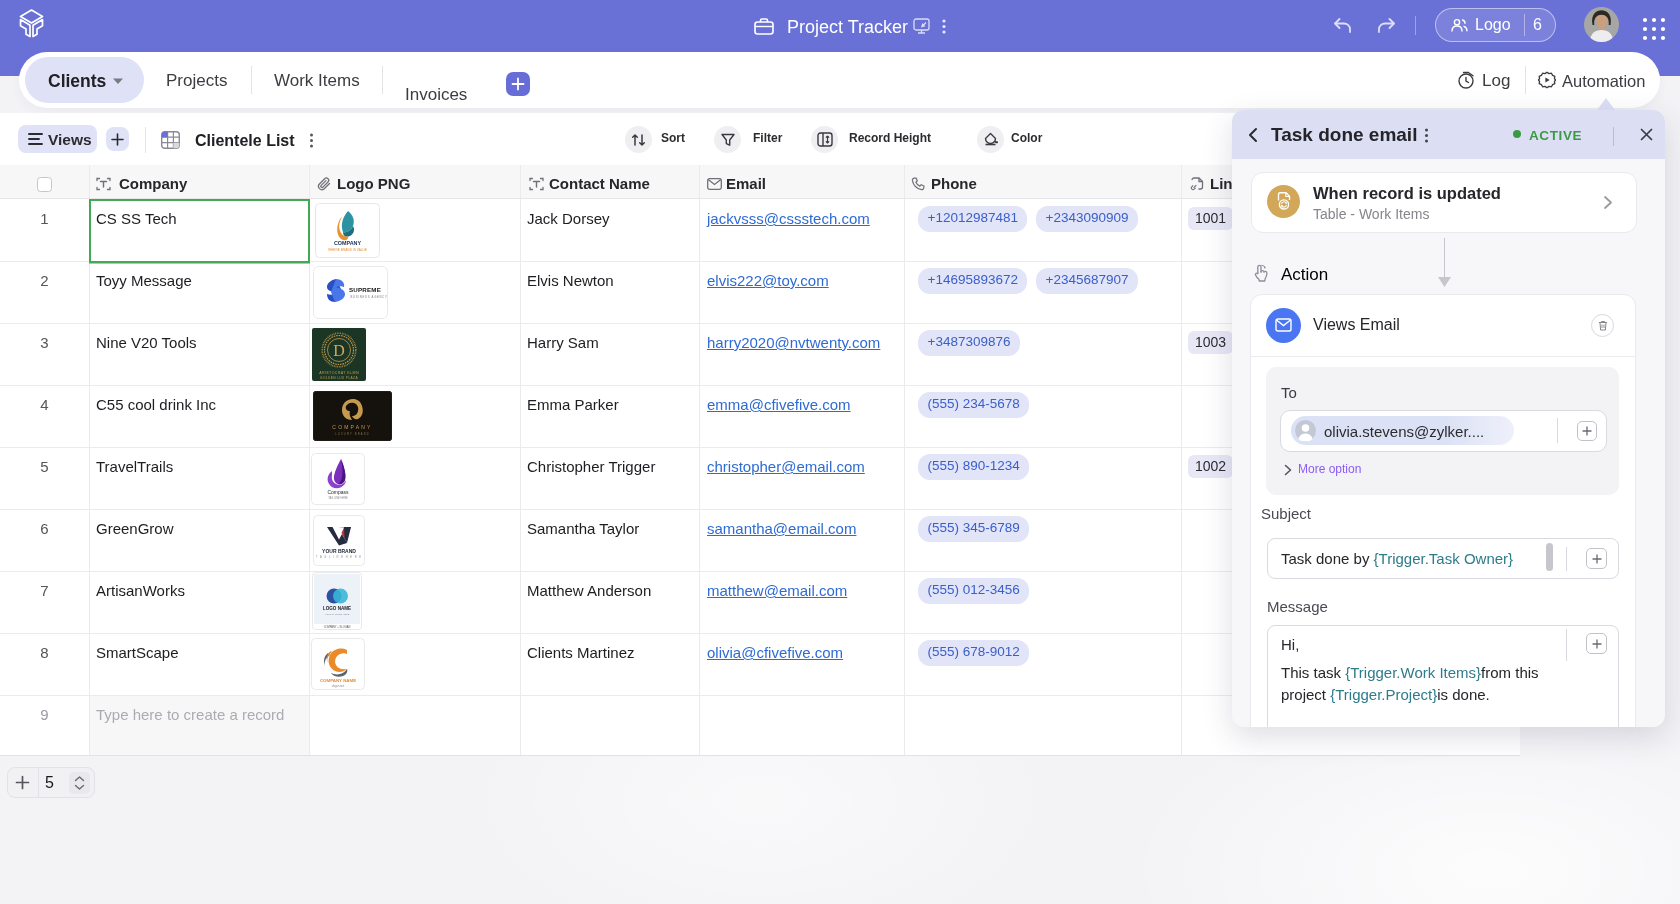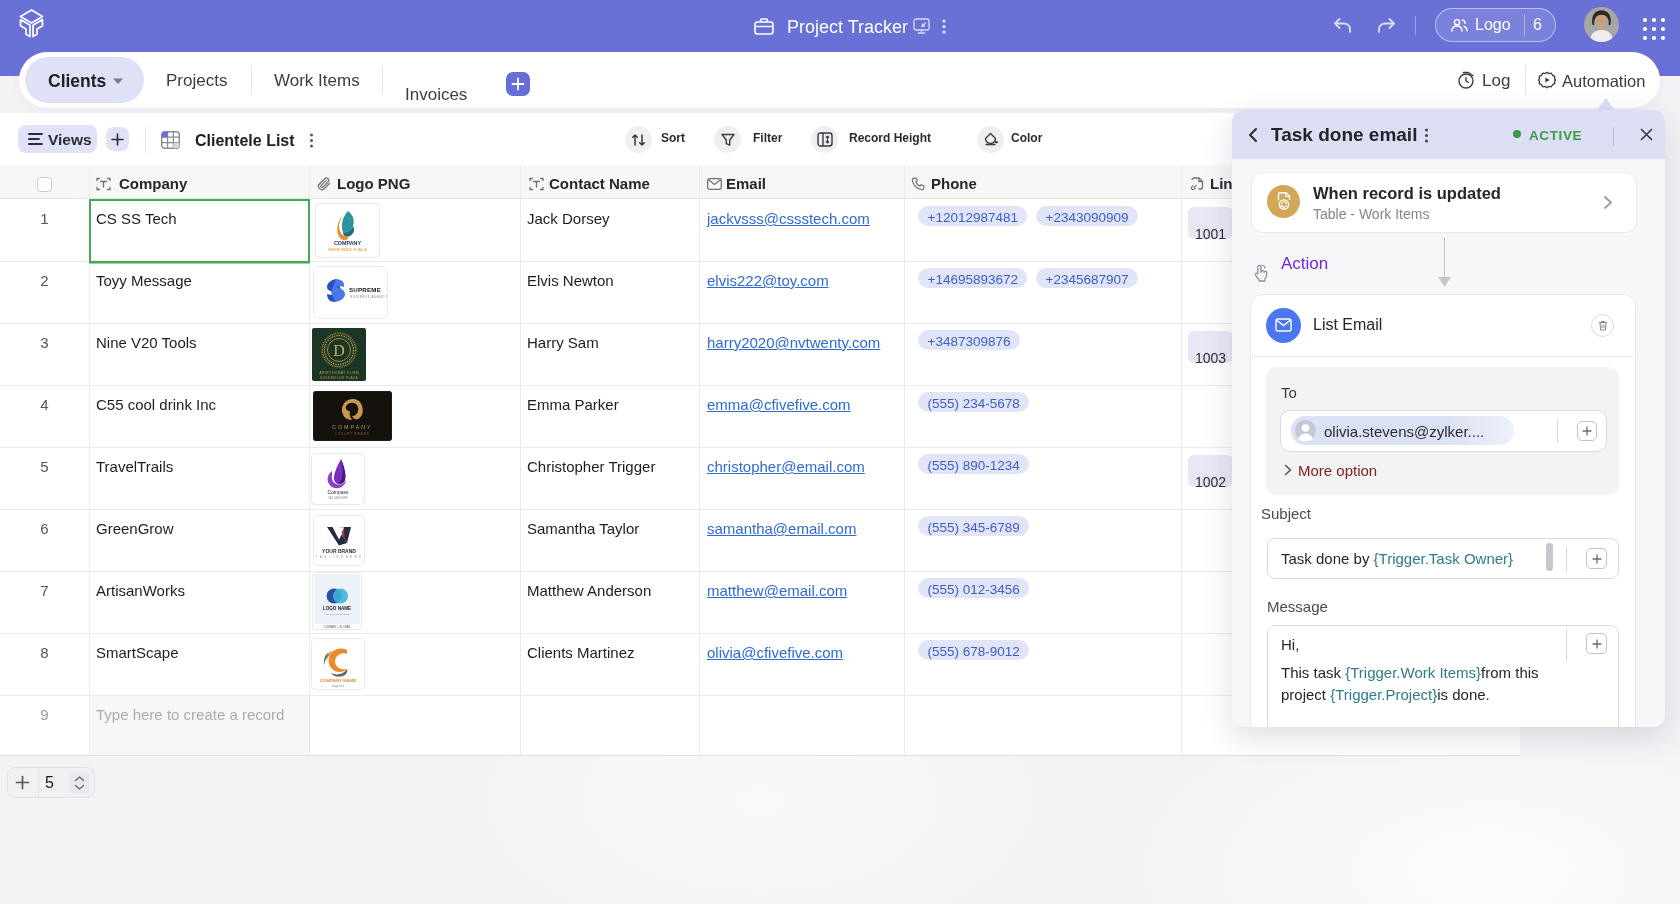--- a/index.html
+++ b/index.html
@@ -13,22 +13,22 @@
 .topbar{left:0;top:0;width:1680px;height:76px;background:#6a71d6}
 .pill{left:19px;top:52px;width:1641px;height:56px;background:#fff;border-radius:28px;box-shadow:0 4px 10px rgba(70,70,130,.05)}
 .sheet{left:0;top:113px;width:1520px;height:643px;background:#fff;border-top-right-radius:10px}
 .hdr{left:0;top:165px;width:1520px;height:34px;background:#f7f7f8;border-bottom:1px solid #e6e6ea}
 .vline{width:1px;background:#ebebee}
 .hline{height:1px;background:#ebebee}
 .rownum{width:89px;text-align:center;font-size:15px;color:#55555a}
 .cellt{font-size:15px;color:#1d1d22}
 .colhead{font-size:15px;font-weight:700;color:#26262b}
 .email{font-size:15px;color:#2e6bd3;text-decoration:underline}
-.chip{position:absolute;height:20px;background:#e2e4f8;border-radius:12px;color:#3a5fc8;font-size:13.5px;line-height:23px;padding:0 9.5px;white-space:nowrap}
-.linchip{position:absolute;height:23px;background:#e7e7f6;border-radius:6px;color:#2b2b30;font-size:14px;line-height:23px;padding:16px 7px}
+.chip{position:absolute;height:26px;background:#e2e4f8;border-radius:12px;color:#3a5fc8;font-size:13.5px;line-height:23px;padding:0 9.5px;white-space:nowrap}
+.linchip{position:absolute;height:23px;background:#e7e7f6;border-radius:6px;color:#2b2b30;font-size:14px;line-height:23px;padding:0 7px}
 .tbtn{position:absolute;background:#e0e2f7;border-radius:8px}
 .icircle{position:absolute;width:27px;height:27px;border-radius:50%;background:#efeff2;display:flex;align-items:center;justify-content:center}
 .tlabel{position:absolute;font-size:12px;font-weight:700;color:#2b2b30}
 .tab{position:absolute;font-size:17px;color:#3c3c42;font-weight:500}
 .panel{left:1232px;top:110px;width:433px;height:617px;background:#f7f7fa;border-radius:12px;box-shadow:0 10px 30px rgba(50,50,90,.16);overflow:hidden}
 .phead{position:absolute;left:0;top:0;width:433px;height:49px;background:#dcdff4}
 .card{position:absolute;background:#fff;border:1px solid #e9e9ee;border-radius:12px}
 .inbox{position:absolute;background:#fff;border:1px solid #d9d9df}
 .plus{position:absolute;border:1px solid #c2c2c9;border-radius:5px}
 .teal{color:#2e7c8a}
@@ -449,31 +449,31 @@
     </svg>
 
   <svg class="a" style="left:20px;top:154px" width="18" height="19" viewBox="0 0 18 19">
     <g fill="none" stroke="#90909a" stroke-width="1.35" stroke-linecap="round" stroke-linejoin="round">
       <path d="M5.8 9.5 V3 a1.6 1.6 0 0 1 3.2 0 V8"></path>
       <path d="M9 8 a1.5 1.5 0 0 1 3 .3 a1.5 1.5 0 0 1 2.9 .5 c-.1 2.8-.7 4.6-1.8 6 l-.3 2.2 H7.3 l-.5-1.9 C5.2 14 4.2 12.6 3.4 10.7 a1.5 1.5 0 0 1 2.4-1.2"></path>
       <path d="M9.8 1.2 a4.4 4.4 0 0 1 3 1.8" stroke-width="1.1"></path>
       <path d="M14.1 3.9 l-2.2 .5 .4-2.2 Z" fill="#90909a" stroke="none"></path>
     </g>
   </svg>
-  <div class="a" style="left:49px;top:144px;font-size:17px;color:#6d28d9">Action</div>
+  <div class="a" style="left:49px;top:155px;font-size:17px;color:#000000">Action</div>
 
   <div class="card" style="left:18px;top:184px;width:386px;height:446px"></div>
   <div class="a" style="left:34px;top:198px;width:35px;height:35px;border-radius:50%;background:#4b76f2"></div>
   <svg class="a" style="left:43px;top:208px" width="17" height="14" viewBox="0 0 17 14">
     <g fill="none" stroke="#fff" stroke-width="1.4">
         <rect x="1" y="1" width="15" height="12" rx="1.8"></rect>
         <path d="M1.5 2 L8.5 7.5 L15.5 2"></path>
       </g>
   </svg>
-  <div class="a" style="left:81px;top:206px;font-size:16px;color:#26262b">List Email</div>
+  <div class="a" style="left:81px;top:206px;font-size:16px;color:#26262b">Views Email</div>
   <div class="a" style="left:359px;top:204px;width:23px;height:23px;border:1px solid #d8d8de;border-radius:50%"></div>
   <svg class="a" style="left:366px;top:210px" width="10" height="11" viewBox="0 0 10 11">
     <g fill="none" stroke="#85858c" stroke-width="1">
         <path d="M1 2.5 H9 M3.5 2.5 V1.5 H6.5 V2.5 M2 2.5 L2.6 10 H7.4 L8 2.5"></path>
         <path d="M4 4.5 V8 M6 4.5 V8" stroke-width="0.9"></path>
       </g>
   </svg>
   <div class="a" style="left:18px;top:246px;width:386px;height:1px;background:#ececf0"></div>
 
   <div class="a" style="left:34px;top:257px;width:353px;height:128px;background:#f3f3f6;border-radius:10px"></div>
@@ -487,21 +487,21 @@
   </svg>
   <div class="a" style="left:92px;top:313px;font-size:15px;color:#2b2b30">olivia.stevens@zylker....</div>
   <div class="a" style="left:325px;top:308px;width:1px;height:25px;background:#d9d9df"></div>
   <div class="plus" style="left:345px;top:311px;width:20px;height:20px"></div>
   <svg class="a" style="left:350px;top:316px" width="10" height="10" viewBox="0 0 10 10">
       <path d="M5 1 V9 M1 5 H9" stroke="#6a6a72" stroke-width="1.3" stroke-linecap="round"></path>
     </svg>
   <svg class="a" style="left:52px;top:354px" width="8" height="12" viewBox="0 0 8 12">
       <path d="M1.5 1.5 L6.5 6 L1.5 10.5" fill="none" stroke="#55555c" stroke-width="1.6" stroke-linecap="round" stroke-linejoin="round"></path>
     </svg>
-  <div class="a" style="left:66px;top:352px;font-size:15px;color:#7f1d1d">More option</div>
+  <div class="a" style="left:66px;top:352px;font-size:12px;color:#8b5cf6">More option</div>
 
   <div class="a" style="left:29px;top:395px;font-size:15px;font-weight:400;color:#4a4a52">Subject</div>
   <div class="inbox" style="left:35px;top:428px;width:352px;height:41px;border-radius:8px"></div>
   <div class="a" style="left:49px;top:440px;font-size:15px;color:#26262b">Task done by <span class="teal">{Trigger.Task Owner}</span></div>
   <div class="a" style="left:314px;top:433px;width:7px;height:28px;background:#c6c6cc;border-radius:4px"></div>
   <div class="a" style="left:334px;top:437px;width:1px;height:24px;background:#d9d9df"></div>
   <div class="plus" style="left:354px;top:438px;width:21px;height:21px"></div>
   <svg class="a" style="left:359.5px;top:443.5px" width="10" height="10" viewBox="0 0 10 10">
       <path d="M5 1 V9 M1 5 H9" stroke="#6a6a72" stroke-width="1.3" stroke-linecap="round"></path>
     </svg>

